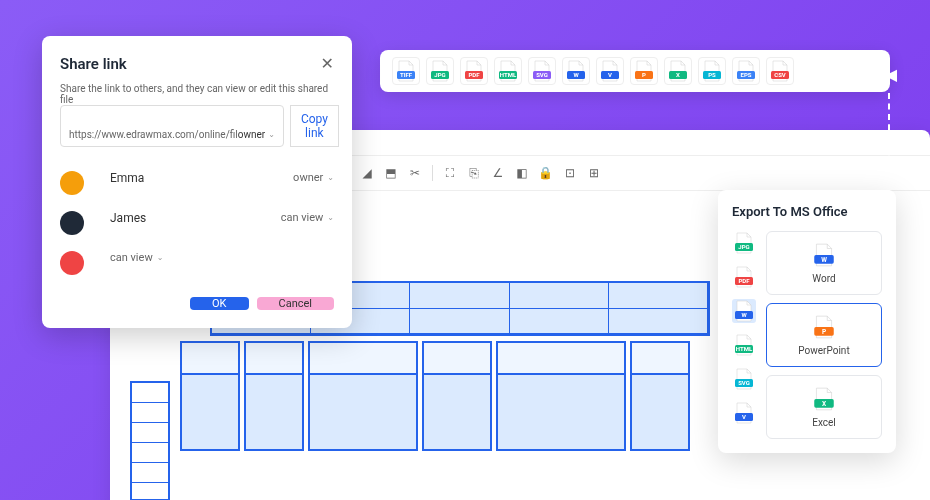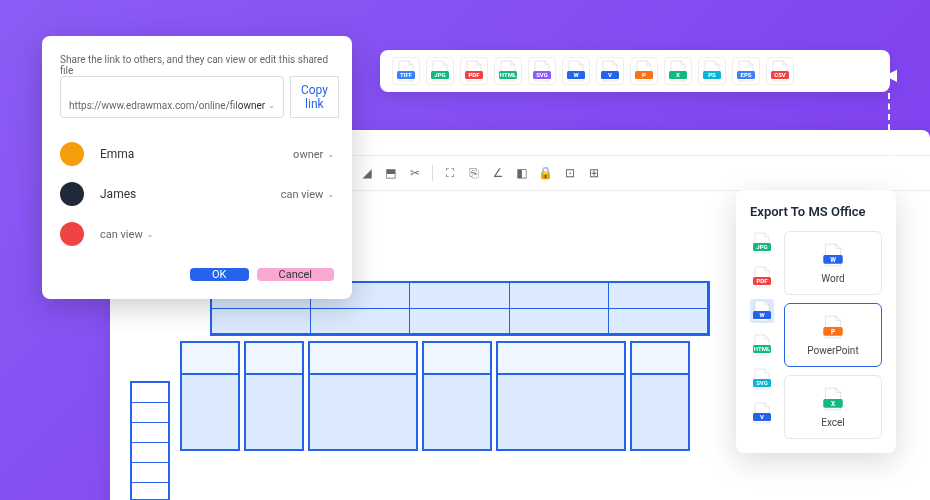--- a/index.html
+++ b/index.html
@@ -22,32 +22,32 @@
 .share-dialog{position:absolute;left:42px;top:36px;width:310px;background:#fff;border-radius:8px;box-shadow:0 8px 30px rgba(0,0,0,.2);padding:18px}
 .share-header{display:flex;justify-content:space-between;align-items:center;margin-bottom:10px}
 .share-title{font-size:15px;font-weight:600;color:#1f2937}
 .close-x{cursor:pointer;font-size:16px;color:#666}
 .share-desc{font-size:10px;color:#666;}
 .link-row{display:flex;gap:6px;margin-bottom:16px}
 .link-input{flex:1;display:flex;align-items:flex-end;border:1px solid #ddd;border-radius:4px;padding:6px 8px;font-size:10px;color:#666}
 .link-url{flex:1;overflow:hidden;text-overflow:ellipsis;white-space:nowrap}
 .link-role{display:flex;align-items:center;gap:3px;font-size:10px;color:#333}
 .copy-btn{border:1px solid #ddd;border-radius:0;padding:6px 10px;font-size:12px;color:#2563eb;background:#fff;cursor:pointer}
-.member{display:flex;align-items:center;gap:16px;padding:8px 0}
+.member{display:flex;align-items:flex-start;gap:26px;padding:8px 0}
 .avatar{width:24px;height:24px;border-radius:50%}
 .member-name{flex:1;font-size:12px;color:#333}
 .member-role{font-size:11px;color:#666;display:flex;align-items:center;gap:4px;cursor:pointer}
 .btn-row{display:flex;gap:8px;justify-content:flex-end;margin-top:14px}
 .btn{padding:0 22px;font-size:11px;border-radius:4px;border:none;cursor:pointer}
 .btn-primary{background:#2563eb;color:#fff}
 .btn-secondary{background:#f9a8d4;color:#333}
 .format-bar{position:absolute;left:380px;top:50px;width:510px;height:42px;background:#fff;border-radius:8px;box-shadow:0 4px 16px rgba(0,0,0,.12);display:flex;align-items:center;gap:6px;padding:0 12px}
 .fmt-badge{width:28px;height:28px;border-radius:4px;background:#fff;border:1px solid #eee;display:flex;align-items:center;justify-content:center;position:relative}
 .fmt-badge svg{width:24px;height:24px}
-.export-panel{position:absolute;right:34px;top:190px;width:160px;background:#fff;border-radius:8px;box-shadow:0 8px 30px rgba(0,0,0,.15);padding:14px}
+.export-panel{position:absolute;right:34px;top:190px;width:178px;background:#fff;border-radius:8px;box-shadow:0 8px 30px rgba(0,0,0,.15);padding:14px}
 .export-title{font-size:13px;font-weight:600;color:#1f2937;margin-bottom:12px}
 .export-body{display:flex;gap:10px}
 .export-col-icons{display:flex;flex-direction:column;gap:10px}
 .export-col-cards{display:flex;flex-direction:column;gap:8px;flex:1}
 .mini-icon{width:24px;height:24px}
 .mini-icon.selected{background:#dbeafe;border-radius:3px}
 .export-card{border:1px solid #e5e7eb;border-radius:6px;padding:10px;display:flex;flex-direction:column;align-items:center;gap:5px;cursor:pointer}
 .export-card.sel{border-color:#2563eb}
 .export-card span{font-size:10px;color:#444}
 .arrow-line{position:absolute;right:40px;top:93px;width:2px;height:100px;border-right:2px dashed #fff}
@@ -212,20 +212,24 @@
         <path d="M15 2v4h4" fill="none" stroke="#ccc" stroke-width="0.5"></path>
         <rect x="3" y="12" width="18" height="8" rx="1.5" fill="#ef4444"></rect>
         <text x="12" y="18" font-size="6" font-weight="700" fill="#fff" text-anchor="middle" font-family="sans-serif">CSV</text>
       </svg>
     </div>
   </div>
 <div class="arrow-head">◀</div>
 <div class="arrow-line"></div>
 
 <div class="share-dialog">
+  <div class="share-header">
+    <div class="share-title">Share link</div>
+    <div class="close-x">✕</div>
+  </div>
   <div class="share-desc">Share the link to others, and they can view or edit this shared file</div>
   <div class="link-row">
     <div class="link-input">
       <span class="link-url">https://www.edrawmax.com/online/fil</span>
       <span class="link-role">
           <span>owner</span>
           <span class="chev">⌄</span>
         </span>
     </div>
     <button class="copy-btn">Copy link</button>

